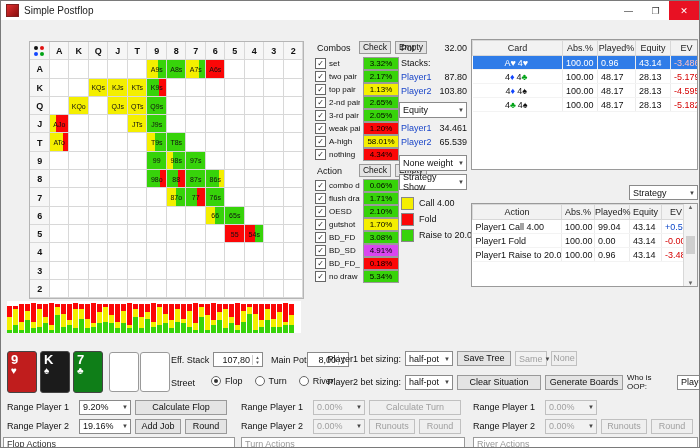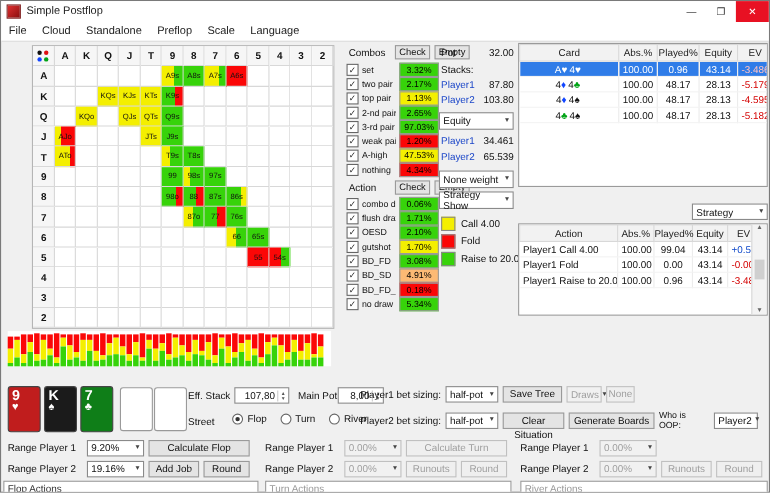--- a/index.html
+++ b/index.html
@@ -50,21 +50,21 @@
 
   .radio { width:10px; height:10px; border:1px solid #666; border-radius:50%; background:#fff; position:relative; flex:none; box-sizing:border-box; }
   .radio.sel::after { content:''; position:absolute; left:2px; top:2px; width:4px; height:4px; background:#333; border-radius:50%; }
   .ritem { display:flex; align-items:center; gap:4px; font-size:9px; }
 
   
   .tbox { position:absolute; background:#fff; border:1px solid #9a9a9a; box-sizing:border-box; overflow:hidden; }
   .tbox table { border-collapse:collapse; table-layout:fixed; }
   .tbox th { background:#f2f2f2; border:1px solid #d8d8d8; font-weight:normal; font-size:9px; height:14px; padding:0; color:#222;margin-left:20px; }
   .tbox td { border-right:1px solid #ececec; border-bottom:1px solid #f3f3f3; font-size:9px; height:13px; padding:0 3px; white-space:nowrap; overflow:hidden; }
-  .tbox td.num { text-align:center; }
+  .tbox td.num { text-align:left; }
   tr.sel td { background:#2f7ce8; color:#fff; }
   .ev-neg { color:#d40000; } .ev-pos { color:#0d47c9; }
   tr.sel td .ev-neg { color:#ffc2c2; }
   .vscroll { position:absolute; right:0; top:0; bottom:0; width:13px; background:#f3f3f3; border-left:1px solid #d8d8d8; display:flex; flex-direction:column; justify-content:space-between; align-items:center; font-size:6px; color:#666; }
   .vthumb { width:9px; height:18px; background:#cfcfcf; }
 
   
   .pcard { position:absolute; width:30px; height:42px; border-radius:3px; border:1px solid #444; color:#fff; box-sizing:border-box; padding:1px 0 0 3px; }
   .pcard .rk { font-size:13px; font-weight:bold; line-height:13px; display:block; }
   .pcard .st { font-size:10px; line-height:10px; display:block; }
@@ -92,28 +92,20 @@
   <div class="titlebar">
     <span class="appicon"></span>
     <span class="title">Simple Postflop</span>
     <div class="winbtns">
       <div class="wb">—</div>
       <div class="wb">❐</div>
       <div class="wb close">✕</div>
     </div>
   </div>
 
-  <div class="menubar">
-      <div class="mitem">File</div>
-      <div class="mitem">Cloud</div>
-      <div class="mitem">Standalone</div>
-      <div class="mitem">Preflop</div>
-      <div class="mitem">Scale</div>
-      <div class="mitem">Language</div>
-    </div>
 
   <div class="matrix">
       <div class="mcell mhead corner">
         <span class="sdot" style="background: rgb(17, 17, 17);"></span>
         <span class="sdot" style="background: rgb(224, 18, 18);"></span>
         <span class="sdot" style="background: rgb(18, 70, 255);"></span>
         <span class="sdot" style="background: rgb(0, 163, 22);"></span>
       </div>
       <div class="mcell mhead">A</div>
       <div class="mcell mhead">K</div>
@@ -577,31 +569,31 @@
         <span class="badge" style="background: rgb(244, 239, 0);">1.13%</span>
       </div>
       <div class="crow">
         <span class="chk">✓</span>
         <span class="clabel">2-nd pair</span>
         <span class="badge" style="background: rgb(55, 211, 10);">2.65%</span>
       </div>
       <div class="crow">
         <span class="chk">✓</span>
         <span class="clabel">3-rd pair</span>
-        <span class="badge" style="background: rgb(55, 211, 10);">97.03%</span>
+        <span class="badge" style="background: rgb(55, 211, 10);">2.05%</span>
       </div>
       <div class="crow">
         <span class="chk">✓</span>
         <span class="clabel">weak pair</span>
         <span class="badge" style="background: rgb(251, 7, 7);">1.20%</span>
       </div>
       <div class="crow">
         <span class="chk">✓</span>
         <span class="clabel">A-high</span>
-        <span class="badge" style="background: rgb(244, 239, 0);">47.53%</span>
+        <span class="badge" style="background: rgb(244, 239, 0);">58.01%</span>
       </div>
       <div class="crow">
         <span class="chk">✓</span>
         <span class="clabel">nothing</span>
         <span class="badge" style="background: rgb(251, 7, 7);">4.34%</span>
       </div>
     </div>
 
   <div class="abs flexrow" style="left:316px;top:163px">
     <span class="seclabel" style="width:38px">Action</span>
@@ -630,21 +622,21 @@
         <span class="badge" style="background: rgb(244, 239, 0);">1.70%</span>
       </div>
       <div class="crow">
         <span class="chk">✓</span>
         <span class="clabel">BD_FD</span>
         <span class="badge" style="background: rgb(55, 211, 10);">3.08%</span>
       </div>
       <div class="crow">
         <span class="chk">✓</span>
         <span class="clabel">BD_SD</span>
-        <span class="badge" style="background: #fdba74;">4.91%</span>
+        <span class="badge" style="background: #d946ef;">4.91%</span>
       </div>
       <div class="crow">
         <span class="chk">✓</span>
         <span class="clabel">BD_FD_SD</span>
         <span class="badge" style="background: rgb(251, 7, 7);">0.18%</span>
       </div>
       <div class="crow">
         <span class="chk">✓</span>
         <span class="clabel">no draw</span>
         <span class="badge" style="background: rgb(55, 211, 10);">5.34%</span>
@@ -839,33 +831,33 @@
     </div>
 
   <div class="abs flexrow" style="left:322px;top:350px">
     <span class="lbl" style="width:78px;text-align:right">Player1 bet sizing:</span>
     <div class="combo" style="width:48px;height:15px">
       <span>half-pot</span>
         <span class="arr">▼</span>
     </div>
     <div class="btn" style="width:54px">Save Tree</div>
     <div class="combo dis" style="width:32px;height:15px">
-      <span>Draws</span>
+      <span>Same</span>
         <span class="arr">▼</span>
     </div>
     <div class="btn dis" style="width:26px">None</div>
   </div>
 
   <div class="abs flexrow" style="left:322px;top:372px">
     <span class="lbl" style="width:78px;text-align:right">Player2 bet sizing:</span>
     <div class="combo" style="width:48px;height:15px">
       <span>half-pot</span>
         <span class="arr">▼</span>
     </div>
-    <div class="btn" style="width:56px">Clear Situation</div>
+    <div class="btn" style="width:84px">Clear Situation</div>
     <div class="btn" style="width:78px">Generate Boards</div>
     <span class="lbl" style="width:46px;font-size:8px">Who is OOP:</span>
     <div class="combo" style="width:40px;height:15px">
       <span>Player2</span>
         <span class="arr">▼</span>
     </div>
   </div>
 
   <div>
       <div class="rrow abs" style="left: 6px; top: 398px;">

